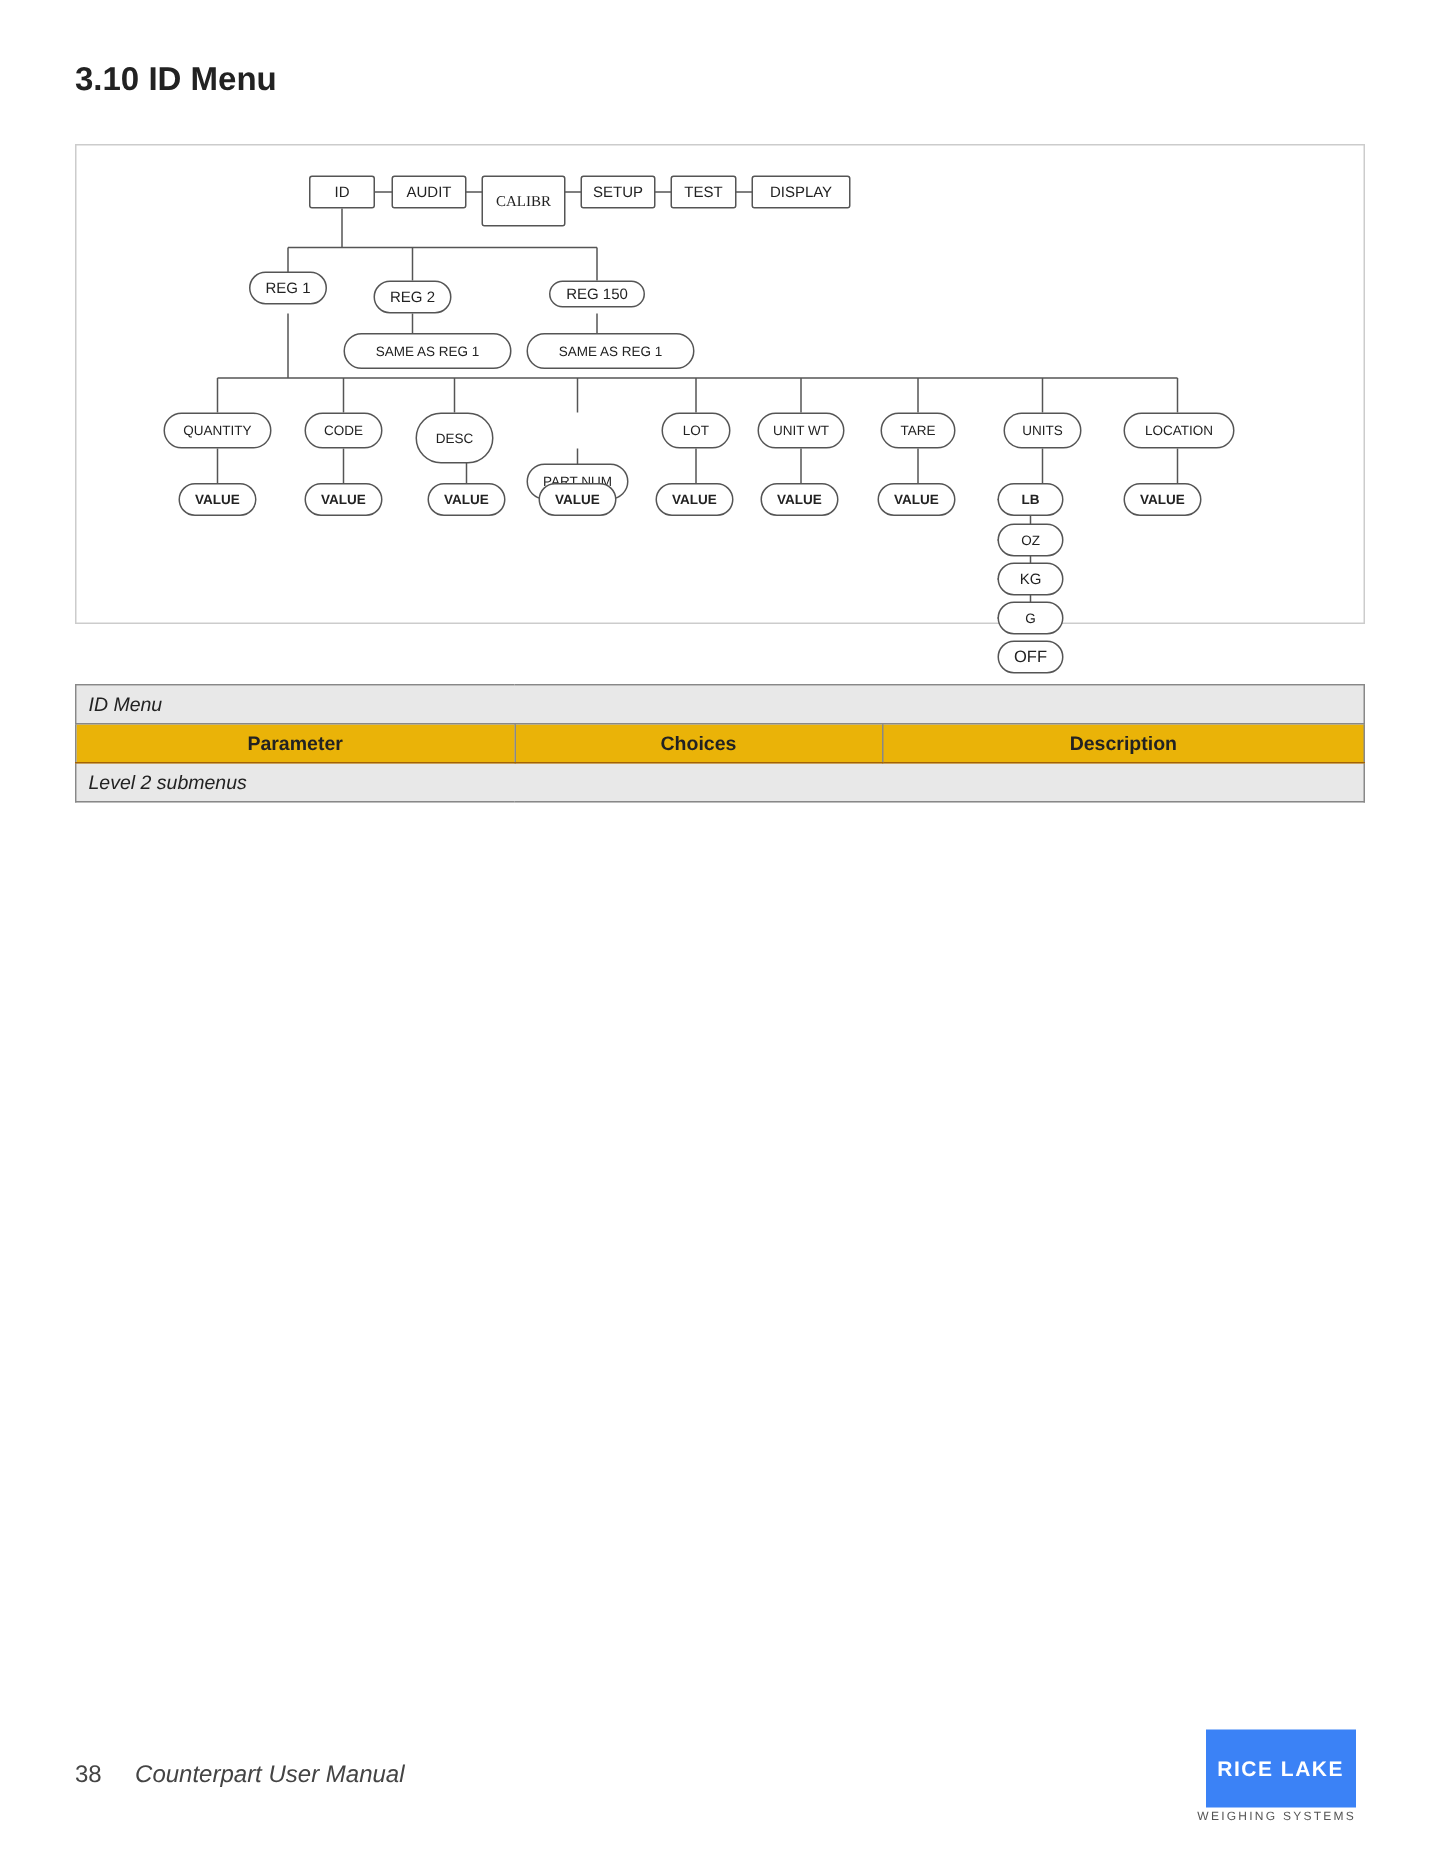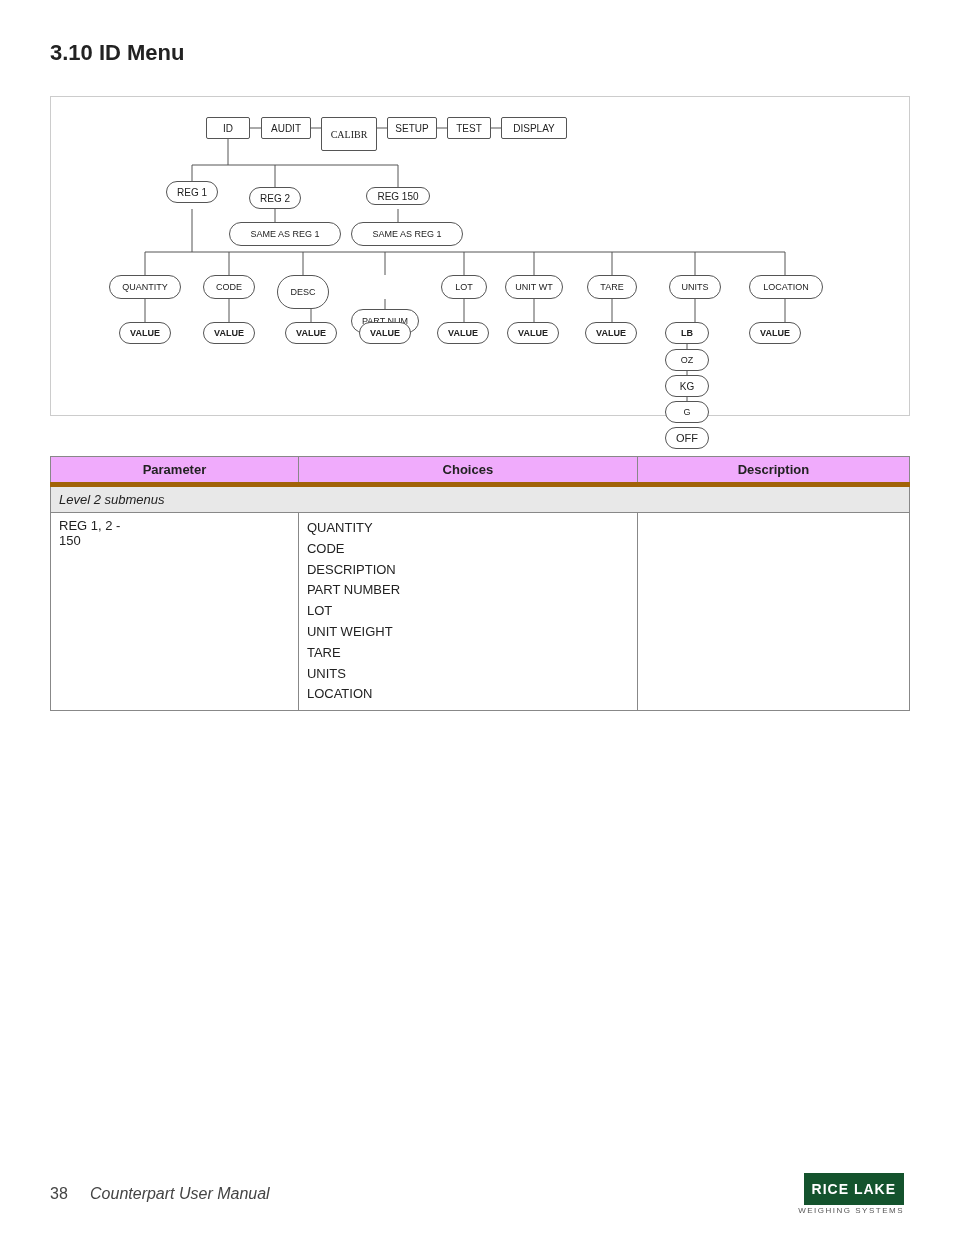--- a/index.html
+++ b/index.html
@@ -79,23 +79,23 @@
     }
 
     .table-title-row td {
       background: #e8e8e8;
       font-style: italic;
       font-weight: normal;
       border-bottom: 1px solid #888;
     }
 
     .table-header-row th {
-      background: #f0abfc;
+      background: #eab308;
       font-weight: bold;
-      border-bottom: 5px solid #a16207;
+      border-bottom: 1px solid #a16207;
     }
 
     .table-subheader-row td {
       background: #e8e8e8;
       font-style: italic;
     }
 
     .choices-cell {
       line-height: 1.6;
     }
@@ -121,25 +121,25 @@
       align-items: center;
     }
 
     .rice-lake-logo {
       display: flex;
       flex-direction: column;
       align-items: flex-end;
     }
 
     .rl-brand {
-      background: #14532d;
+      background: #3b82f6;
       color: #fff;
       font-size: 14px;
       font-weight: bold;
-      padding: 8px 8px;
+      padding: 18px 8px;
       letter-spacing: 1px;
     }
 
     .rl-sub {
       font-size: 8px;
       letter-spacing: 1.5px;
       color: #555;
       margin-top: 1px;
     }
   </style>
@@ -237,34 +237,30 @@
 
     <div class="node node-oval" style="left:614px;top:225px;width:44px;height:22px;font-size:9px;font-weight:bold;">LB</div>
     <div class="node node-oval" style="left:614px;top:252px;width:44px;height:22px;font-size:9px;">OZ</div>
     <div class="node node-oval" style="left:614px;top:278px;width:44px;height:22px;font-size:10px;">KG</div>
     <div class="node node-oval" style="left:614px;top:304px;width:44px;height:22px;font-size:9px;">G</div>
     <div class="node node-oval" style="left:614px;top:330px;width:44px;height:22px;font-size:11px;">OFF</div>
   </div>
 
   <table class="menu-table">
     <tbody>
+        <tr class="table-title-row">
+      <td colspan="3">ID Menu</td>
+    </tr>
     <tr class="table-header-row">
       <th>Parameter</th>
       <th>Choices</th>
       <th>Description</th>
     </tr>
     <tr class="table-subheader-row">
       <td colspan="3">Level 2 submenus</td>
-    </tr>
-    <tr>
-      <td>REG 1, 2 -<br>150</td>
-      <td class="choices-cell">
-        QUANTITY<br>CODE<br>DESCRIPTION<br>PART NUMBER<br>LOT<br>UNIT WEIGHT<br>TARE<br>UNITS<br>LOCATION
-      </td>
-      <td></td>
     </tr>
   </tbody>
     </table>
 
 </div>
 
 <div class="page-footer">
   <div class="footer-left">
     <span>38</span>
     &nbsp;&nbsp;&nbsp;

